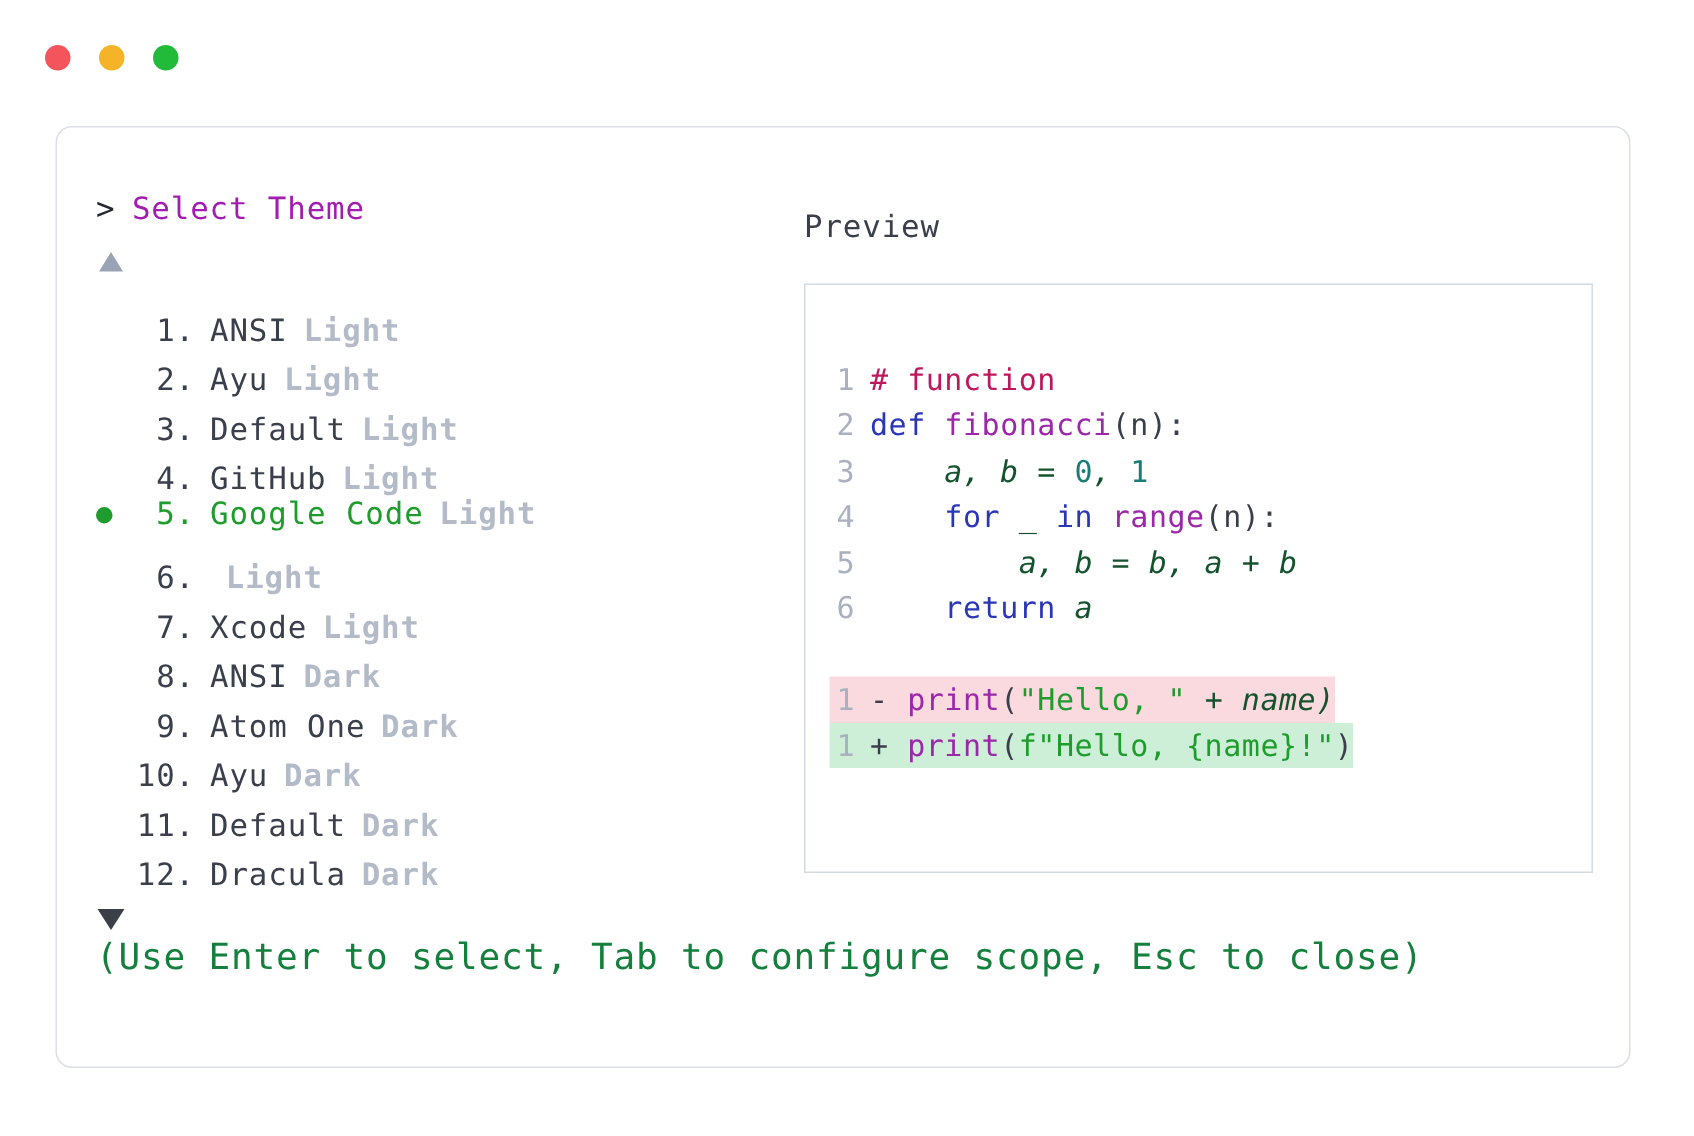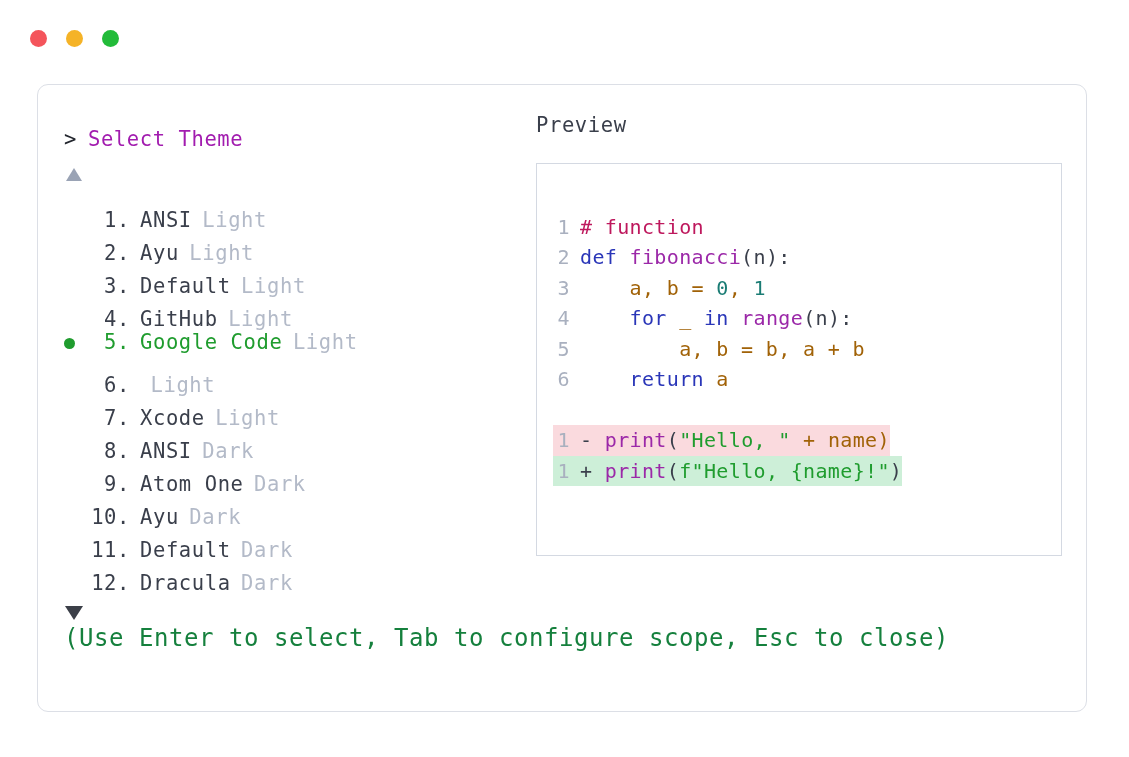--- a/index.html
+++ b/index.html
@@ -119,21 +119,21 @@
   }
   .idx-cell {
     width: 50px;
     flex: 0 0 50px;
     text-align: right;
     padding-right: 10px;
     box-sizing: border-box;
     color: #3a3f4b;
   }
   .name-cell { color: #3a3f4b; }
-  .variant-cell { color: #b3bac8; padding-left: 10.5px; }
+  .variant-cell { color: #b3bac8; padding-left: 10.5px; font-weight: bold; }
 
   .theme-item.selected .idx-cell,
   .theme-item.selected .name-cell { color: #1f9c2e; }
 
   .arrow-down {
     margin-top: 13px;
     margin-left: 1px;
     width: 0;
     height: 0;
     border-left: 9px solid transparent;
@@ -148,21 +148,21 @@
     font-size: 24px;
     letter-spacing: 0.55px;
     color: #15803d;
     white-space: pre;
   }
 
   
   .right-col {
     position: absolute;
     left: 498px;
-    top: 30px;
+    top: 56px;
     width: 528px;
   }
   .preview-label {
     font-size: 20.5px;
     letter-spacing: 0.6px;
     color: #3a3f4b;
     line-height: 1;
   }
 
   .preview-box {
@@ -193,21 +193,21 @@
     color: #a9b0bf;
     margin-right: 10px;
   }
   .code-body { display: inline; }
   .spacer-line { display: block; height: 30.5px; }
 
   
   .t-comment { color: #be185d; }
   .t-kw      { color: #2a36b8; }
   .t-fn      { color: #9b28a8; }
-  .t-plain   { color: #a16207; }
+  .t-plain   { color: #14532d; font-style: italic; }
   .t-num     { color: #1a7c74; }
   .t-str     { color: #1f9c2e; }
   .t-punct   { color: #3a3f4b; }
 
   .diff-line { display: block; height: 30.5px; white-space: pre; width: max-content; }
   .diff-del { background: #fadade; }
   .diff-add { background: #cdefd8; }
   .diff-sign { color: #3a3f4b; }
 </style>
 </head>

